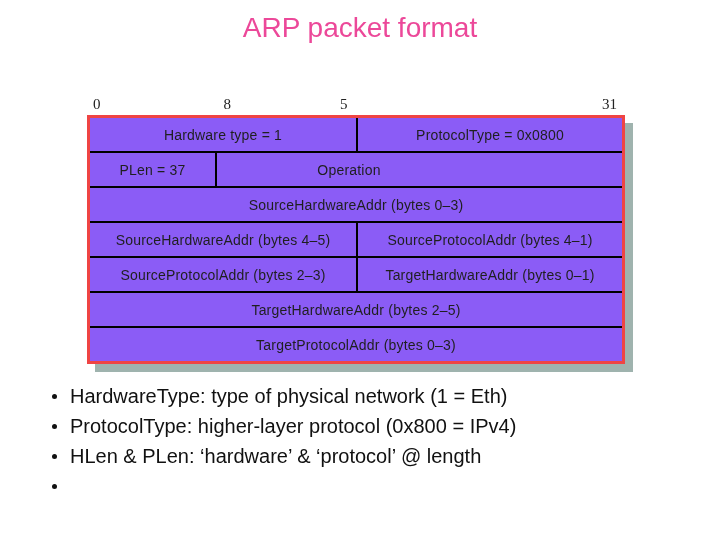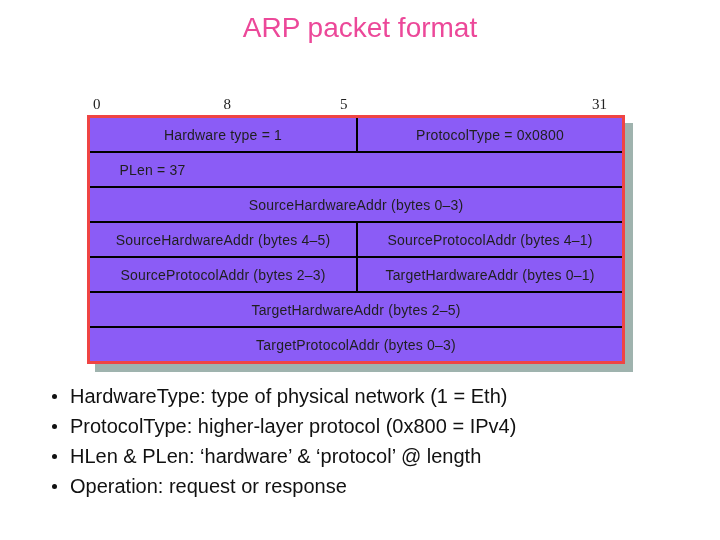--- a/index.html
+++ b/index.html
@@ -29,21 +29,21 @@
     position:relative;
     height:22px;
     font-family:"Liberation Serif", serif;
     font-size:15px;
     color:#222222;
   }
   .bit-label{position:absolute;bottom:2px;}
   .bit-label.b0{left:6px;}
   .bit-label.b8{left:calc(26.5% - 6px);}
   .bit-label.b16{left:calc(50% - 16px);}
-  .bit-label.b31{right:18px;}
+  .bit-label.b31{right:8px;}
   .packet-table{
     border:3px solid #ef4444;
     background:#8b5cf6;
     box-shadow:8px 8px 0 0 #9fb3ae;
   }
   .prow{
     display:flex;
     height:33px;
     border-top:2px solid #000000;
   }
@@ -103,20 +103,21 @@
       <span class="bit-label b31">31</span>
     </div>
 
     <div class="packet-table">
       <div class="prow">
         <div class="pcell w50">Hardware type = 1</div>
         <div class="pcell w50">ProtocolType = 0x0800</div>
       </div>
       <div class="prow">
         <div class="pcell w24">PLen = 37</div>
+        <div class="pcell w50">Operation</div>
       </div>
       <div class="prow">
         <div class="pcell w100">SourceHardwareAddr (bytes 0–3)</div>
       </div>
       <div class="prow">
         <div class="pcell w50">SourceHardwareAddr (bytes 4–5)</div>
         <div class="pcell w50">SourceProtocolAddr (bytes 4–1)</div>
       </div>
       <div class="prow">
         <div class="pcell w50">SourceProtocolAddr (bytes 2–3)</div>
@@ -139,17 +140,16 @@
     <li class="bullet-line">
       <span class="bullet-dot"></span>
       <span>ProtocolType: higher-layer protocol (0x800 = IPv4)</span>
     </li>
     <li class="bullet-line">
       <span class="bullet-dot"></span>
       <span>HLen &amp; PLen: ‘hardware’ &amp; ‘protocol’ @ length</span>
     </li>
     <li class="bullet-line">
       <span class="bullet-dot"></span>
-      <span>Operation: request or response</span>
     </li>
   </ul>
 
 </div>
 
 </body></html>

